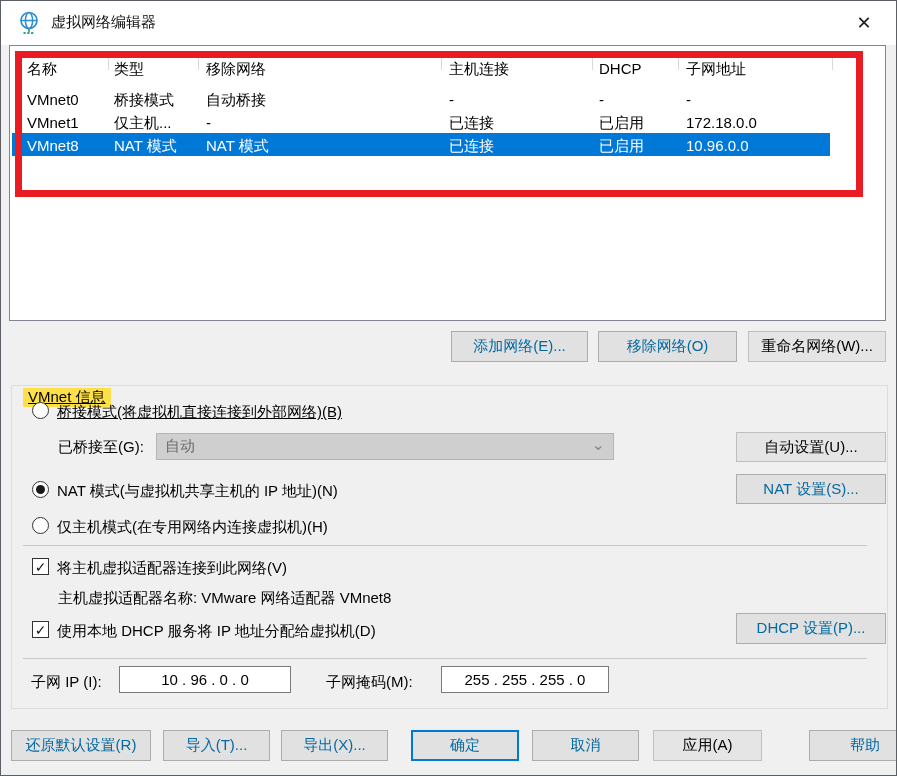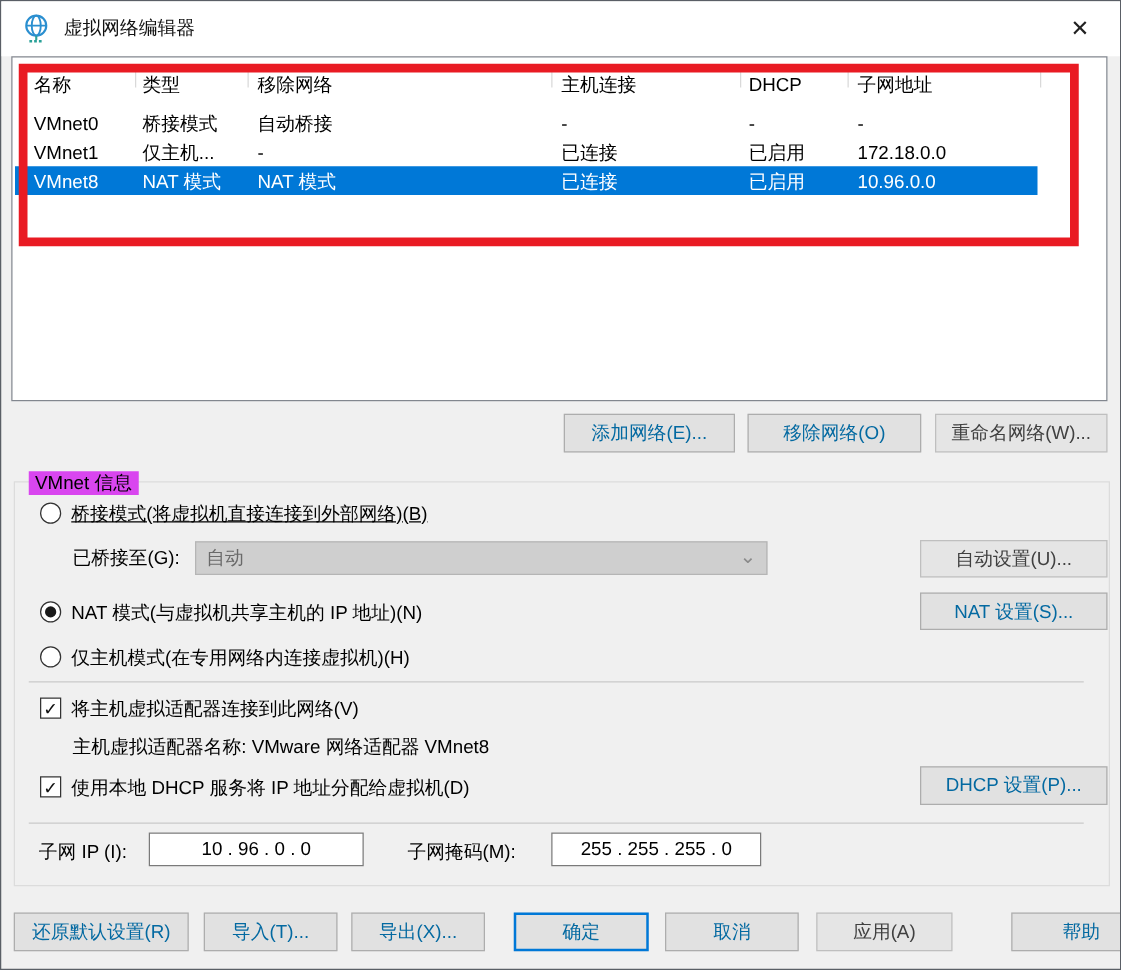--- a/index.html
+++ b/index.html
@@ -33,27 +33,27 @@
     position:absolute; left:14px; top:50px; width:848px; height:146px;
     border:7px solid #e91b23; pointer-events:none; z-index:30;
   }
   
   .btn{
     position:absolute; height:31px; background:#e1e1e1; border:1px solid #adadad;
     display:flex; align-items:center; justify-content:center;
     font-size:15px; color:#0369a1; cursor:pointer; white-space:nowrap;
   }
   .btn.default{ border:2px solid #0078d7; }
-  .btn.disabled{ background:#e5e5e5; border-color:#bfbfbf; color:#404040; cursor:default; }
+  .btn.disabled{ background:#e5e5e5; border-color:#bfbfbf; color:#000000; cursor:default; }
   
   .groupbox{
     position:absolute; left:10px; top:384px; width:877px; height:324px;
     border:1px solid #dcdcdc;
   }
-  .groupbox-label{ position:absolute; left:22px; top:376px; background:#d946ef; padding:0 5px; }
+  .groupbox-label{ position:absolute; left:22px; top:387px; background:#fde047; padding:0 5px;text-decoration:underline; }
   .hsep{ position:absolute; height:1px; background:#c9c9c9; left:22px; width:844px; }
   .ctl-label{ position:absolute; white-space:nowrap; line-height:20px; }
   
   .radio{
     position:absolute; width:17px; height:17px; border:1px solid #333; border-radius:50%;
     background:#fff; cursor:pointer;
   }
   .radio.checked::after{
     content:""; position:absolute; left:3px; top:3px; width:9px; height:9px;
     border-radius:50%; background:#1a1a1a;

